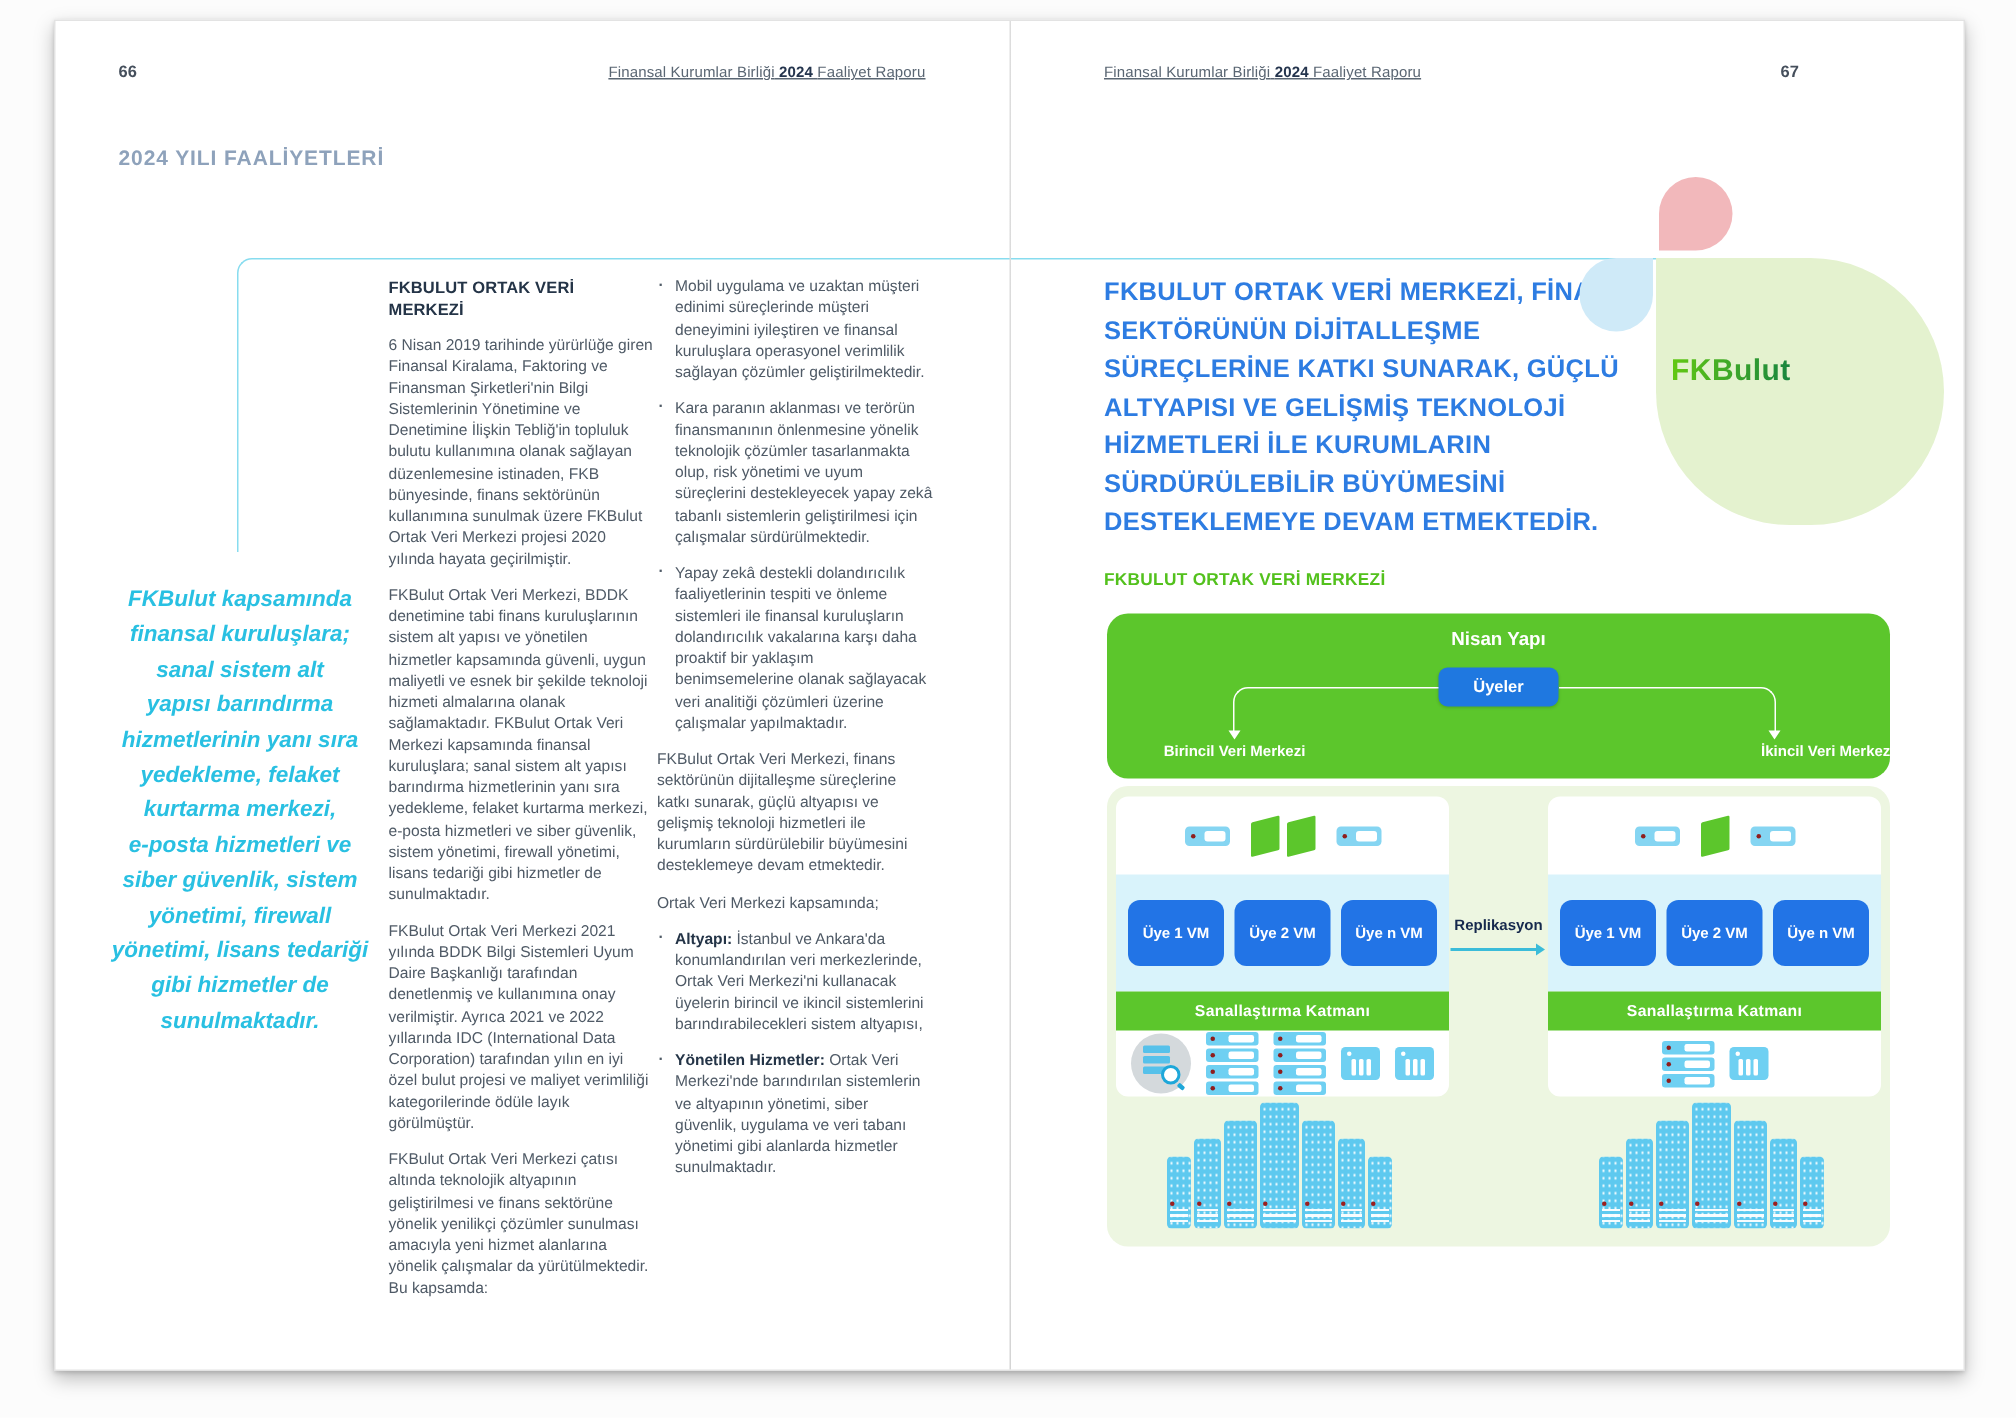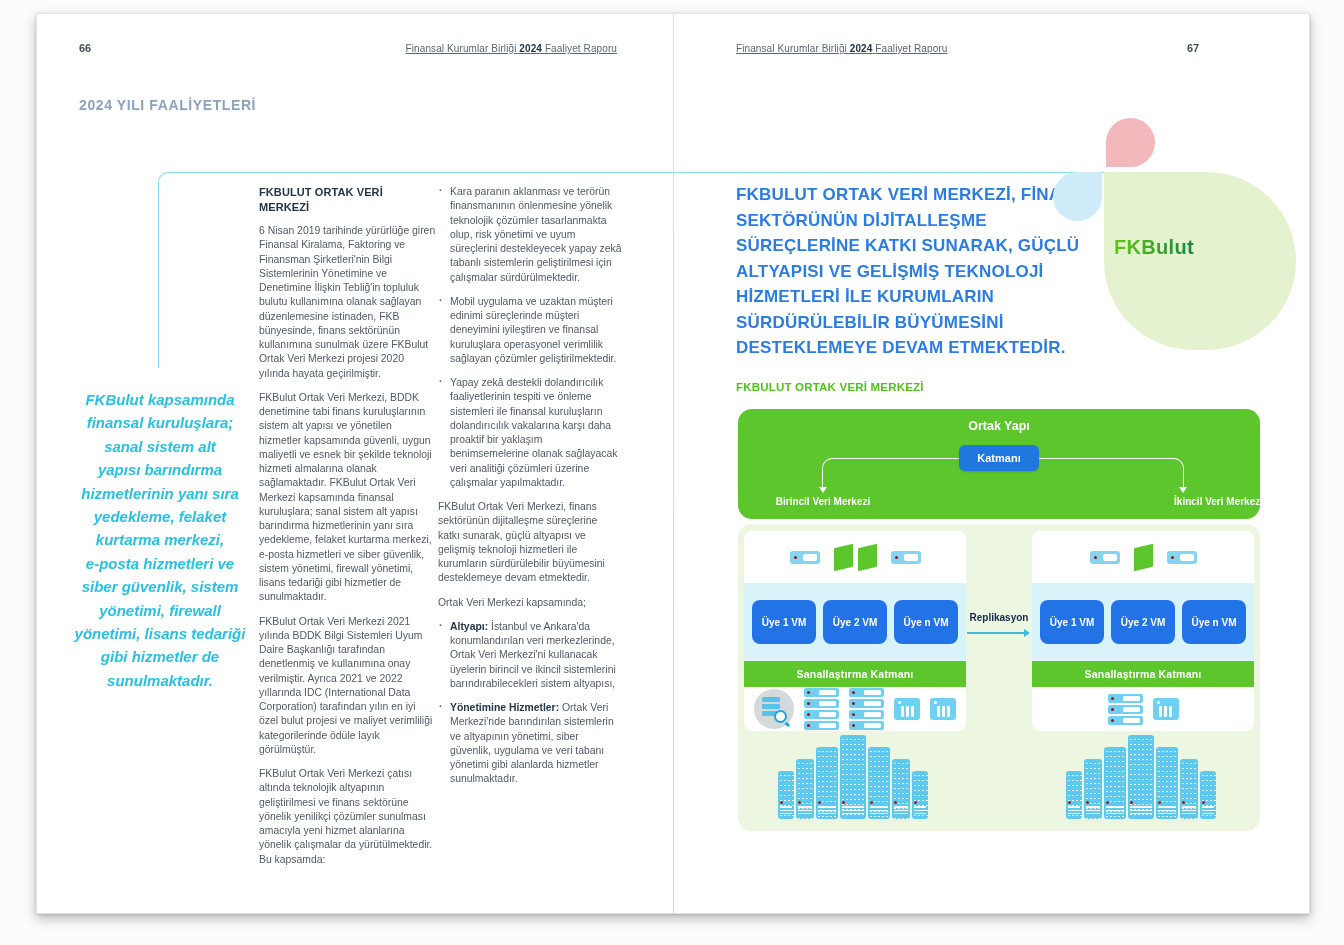--- a/index.html
+++ b/index.html
@@ -181,34 +181,34 @@
     <p>6 Nisan 2019 tarihinde yürürlüğe giren Finansal Kiralama, Faktoring ve Finansman Şirketleri'nin Bilgi Sistemlerinin Yönetimine ve Denetimine İlişkin Tebliğ'in topluluk bulutu kullanımına olanak sağlayan düzenlemesine istinaden, FKB bünyesinde, finans sektörünün kullanımına sunulmak üzere FKBulut Ortak Veri Merkezi projesi 2020 yılında hayata geçirilmiştir.</p>
         <p>FKBulut Ortak Veri Merkezi, BDDK denetimine tabi finans kuruluşlarının sistem alt yapısı ve yönetilen hizmetler kapsamında güvenli, uygun maliyetli ve esnek bir şekilde teknoloji hizmeti almalarına olanak sağlamaktadır. FKBulut Ortak Veri Merkezi kapsamında finansal kuruluşlara; sanal sistem alt yapısı barındırma hizmetlerinin yanı sıra yedekleme, felaket kurtarma merkezi, e-posta hizmetleri ve siber güvenlik, sistem yönetimi, firewall yönetimi, lisans tedariği gibi hizmetler de sunulmaktadır.</p>
         <p>FKBulut Ortak Veri Merkezi 2021 yılında BDDK Bilgi Sistemleri Uyum Daire Başkanlığı tarafından denetlenmiş ve kullanımına onay verilmiştir. Ayrıca 2021 ve 2022 yıllarında IDC (International Data Corporation) tarafından yılın en iyi özel bulut projesi ve maliyet verimliliği kategorilerinde ödüle layık görülmüştür.</p>
         <p>FKBulut Ortak Veri Merkezi çatısı altında teknolojik altyapının geliştirilmesi ve finans sektörüne yönelik yenilikçi çözümler sunulması amacıyla yeni hizmet alanlarına yönelik çalışmalar da yürütülmektedir. Bu kapsamda:</p>
       </div>
   </div>
 
   <div class="abs col col2">
     <div class="blist">
 
-    <div class="bitem">Kara paranın aklanması ve terörün finansmanının önlenmesine yönelik teknolojik çözümler tasarlanmakta olup, risk yönetimi ve uyum süreçlerini destekleyecek yapay zekâ tabanlı sistemlerin geliştirilmesi için çalışmalar sürdürülmektedir.</div>
-        <div class="bitem">Mobil uygulama ve uzaktan müşteri edinimi süreçlerinde müşteri deneyimini iyileştiren ve finansal kuruluşlara operasyonel verimlilik sağlayan çözümler geliştirilmektedir.</div>
+    <div class="bitem">Mobil uygulama ve uzaktan müşteri edinimi süreçlerinde müşteri deneyimini iyileştiren ve finansal kuruluşlara operasyonel verimlilik sağlayan çözümler geliştirilmektedir.</div>
+        <div class="bitem">Kara paranın aklanması ve terörün finansmanının önlenmesine yönelik teknolojik çözümler tasarlanmakta olup, risk yönetimi ve uyum süreçlerini destekleyecek yapay zekâ tabanlı sistemlerin geliştirilmesi için çalışmalar sürdürülmektedir.</div>
         <div class="bitem">Yapay zekâ destekli dolandırıcılık faaliyetlerinin tespiti ve önleme sistemleri ile finansal kuruluşların dolandırıcılık vakalarına karşı daha proaktif bir yaklaşım benimsemelerine olanak sağlayacak veri analitiği çözümleri üzerine çalışmalar yapılmaktadır.</div>
       </div>
     <div>
 
     <p>FKBulut Ortak Veri Merkezi, finans sektörünün dijitalleşme süreçlerine katkı sunarak, güçlü altyapısı ve gelişmiş teknoloji hizmetleri ile kurumların sürdürülebilir büyümesini desteklemeye devam etmektedir.</p>
         <p>Ortak Veri Merkezi kapsamında;</p>
       </div>
     <div class="blist">
 
         <div class="bitem"><b>Altyapı: </b><span>İstanbul ve Ankara'da konumlandırılan veri merkezlerinde, Ortak Veri Merkezi'ni kullanacak üyelerin birincil ve ikincil sistemlerini barındırabilecekleri sistem altyapısı,</span></div>
 
-        <div class="bitem"><b>Yönetimine Hizmetler: </b><span>Ortak Veri Merkezi'nde barındırılan sistemlerin ve altyapının yönetimi, siber güvenlik, uygulama ve veri tabanı yönetimi gibi alanlarda hizmetler sunulmaktadır.</span></div>
+        <div class="bitem"><b>Yönetilen Hizmetler: </b><span>Ortak Veri Merkezi'nde barındırılan sistemlerin ve altyapının yönetimi, siber güvenlik, uygulama ve veri tabanı yönetimi gibi alanlarda hizmetler sunulmaktadır.</span></div>
       </div>
   </div>
 
   <div class="abs hdr" style="left:699px;top:29px;">
     <span>Finansal Kurumlar Birliği</span>
     <b>2024</b>
     <span>Faaliyet Raporu</span>
   </div>
   <div class="abs pagenum" style="left:1150px;top:28px;width:76px;">67</div>
 
@@ -222,26 +222,26 @@
 
   <div class="abs petal-pink"></div>
   <div class="abs petal-blue"></div>
   <div class="abs blob-green">
     <span class="logo-text">FKBulut</span>
   </div>
 
   <div class="abs diagram-title">FKBULUT ORTAK VERİ MERKEZİ</div>
 
   <div class="abs arch-box">
-    <div class="arch-title">Ortak Yapı</div>
+    <div class="arch-title">Nisan Yapı</div>
     <div class="conn-l"></div>
     <div class="conn-r"></div>
     <div class="arrow-down ad-l"></div>
     <div class="arrow-down ad-r"></div>
-    <div class="members-btn">Katmanı</div>
+    <div class="members-btn">Üyeler</div>
     <div class="dc-label dc-l">Birincil Veri Merkezi</div>
     <div class="dc-label dc-r">İkincil Veri Merkezi</div>
   </div>
 
   <div class="abs dc-container">
 
     <div class="panel panel-l">
       <div class="icon-row">
         <span class="sw"></span>
         <span class="para-pair">

